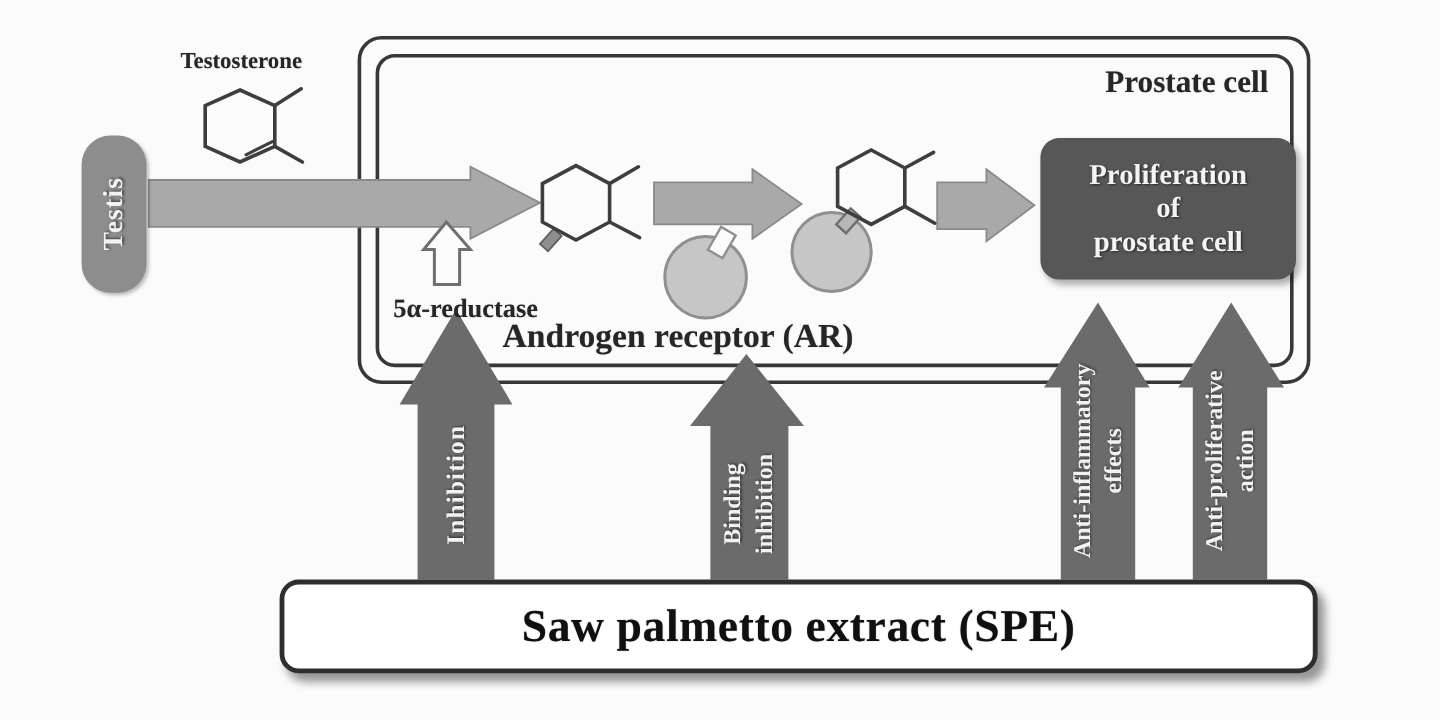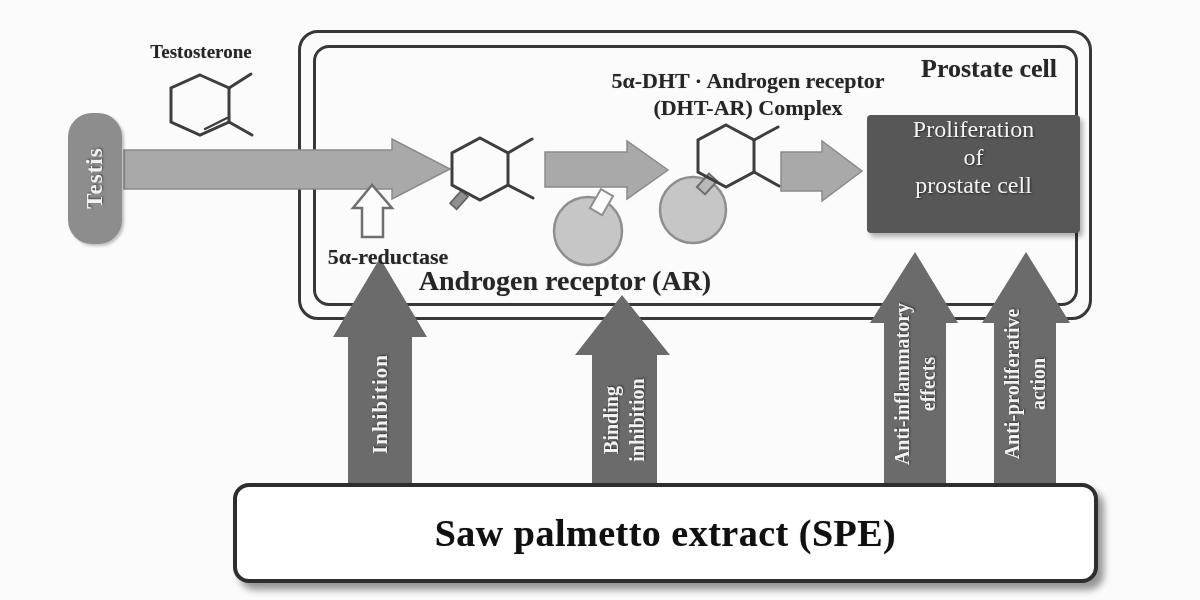--- a/index.html
+++ b/index.html
@@ -24,28 +24,28 @@
   }
 
   
   .testis-box {
     left:68px; top:113px; width:54px; height:131px;
     background:#8d8d8d; border-radius:24px; z-index:3;
     box-shadow:2px 2px 3px rgba(0,0,0,0.25);
   }
   .prolif-box {
     left:867px; top:115px; width:213px; height:118px;
-    background:#575757; border-radius:4px; z-index:3;
+    background:#575757; border-radius:16px; z-index:3;
     box-shadow:3px 4px 5px rgba(0,0,0,0.3);
-    display:flex; flex-direction:column; align-items:center; 
-    color:#f4f4f4; font-weight:normal; font-size:24px; line-height:28px;
+    display:flex; flex-direction:column; align-items:center; justify-content:center;
+    color:#f4f4f4; font-weight:bold; font-size:24px; line-height:28px;
     text-shadow:1px 1px 2px rgba(0,0,0,0.55); text-align:center;
   }
   .spe-box {
-    left:233px; top:483px; width:865px; height:100px;
+    left:233px; top:483px; width:865px; height:78px;
     background:#ffffff; border:4px solid #2e2e2e; border-radius:16px; z-index:3;
     box-shadow:6px 7px 7px rgba(0,0,0,0.4); box-sizing:border-box;
     display:flex; align-items:center; justify-content:center;
   }
   .spe-text {
     font-weight:bold; font-size:38px; color:#101010; letter-spacing:0.5px;
     text-shadow:0 0 1px rgba(0,0,0,0.4);
   }
 
   
@@ -139,24 +139,20 @@
 
   <div class="abs spe-box">
     <span class="spe-text">Saw palmetto extract (SPE)</span>
   </div>
 
   <div class="label lbl-testosterone">Testosterone</div>
 
   <div class="label lbl-dht">
   </div>
 
-  <div class="label lbl-complex">
-    <div>5α-DHT · Androgen receptor</div>
-    <div>(DHT-AR) Complex</div>
-  </div>
 
   <div class="label lbl-prostate">Prostate cell</div>
 
   <div class="label lbl-reductase">5α-reductase</div>
 
   <div class="label lbl-ar">Androgen receptor (AR)</div>
 
   <div class="vlabel lbl-inhib">Inhibition</div>
 
   <div class="vlabel lbl-binding">

